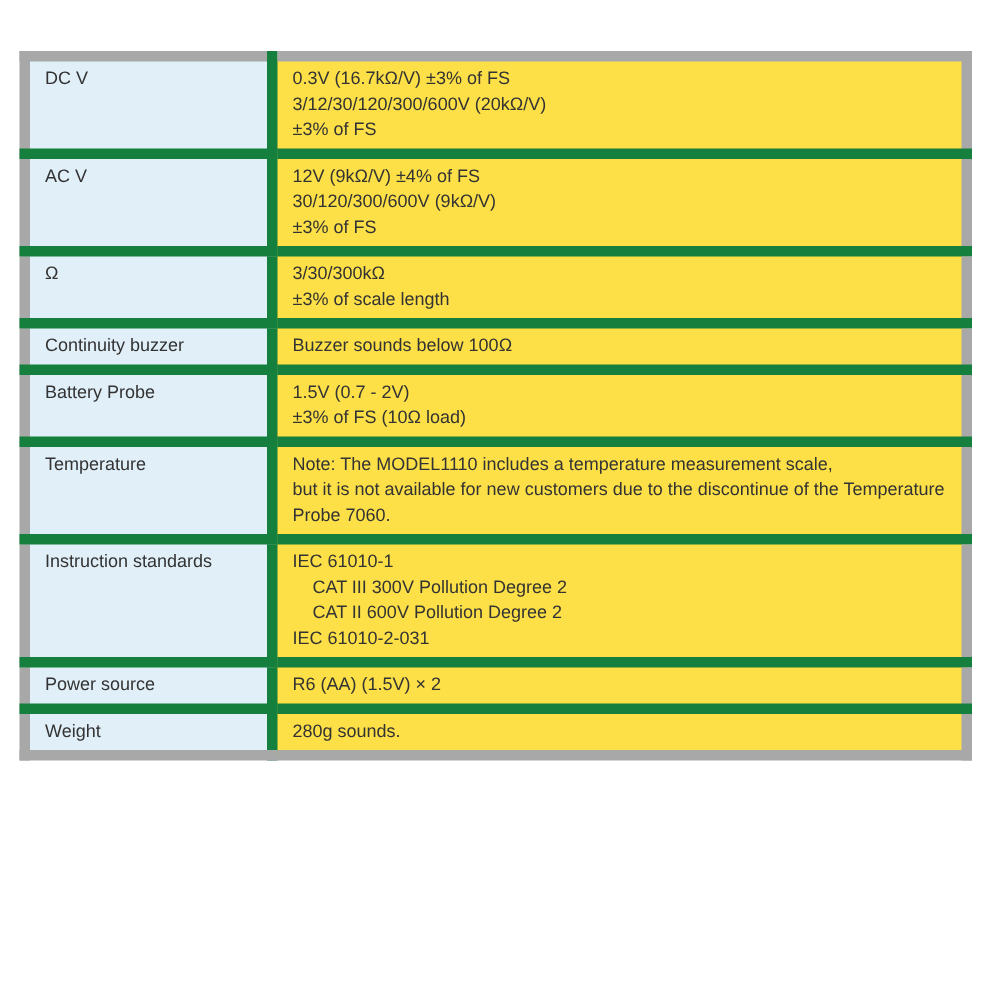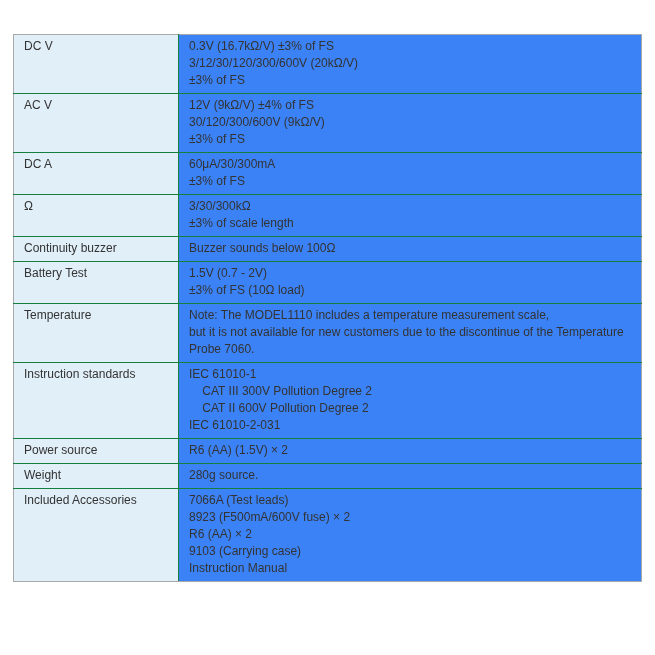--- a/index.html
+++ b/index.html
@@ -26,31 +26,31 @@
     border-collapse: collapse;
     table-layout: fixed;
     font-size: 12px;
     line-height: 17px;
     color: #333333;
   }
   table.spec-table col.c-label { width: 165px; }
   table.spec-table col.c-value { width: 463px; }
   table.spec-table th,
   table.spec-table td {
-    border: 1px solid #15803d;
+    border: 7px solid #15803d;
     vertical-align: top;
     padding: 3px 10px 4px 10px;
     font-weight: normal;
     text-align: left;
   }
   table.spec-table th {
     background: #e1eff8;
   }
   table.spec-table td {
-    background: #3b82f6;
+    background: #fde047;
   }
   
   table.spec-table tr:first-child th,
   table.spec-table tr:first-child td { border-top-color: #a8a8a8; }
   table.spec-table tr:last-child th,
   table.spec-table tr:last-child td { border-bottom-color: #a8a8a8; }
   table.spec-table th { border-left-color: #a8a8a8; }
   table.spec-table td { border-right-color: #a8a8a8; }
   .line {
     white-space: pre;
@@ -76,41 +76,34 @@
         </tr>
         <tr>
           <th>AC V</th>
           <td>
             <div class="line">12V (9kΩ/V) ±4% of FS</div>
             <div class="line">30/120/300/600V (9kΩ/V)</div>
             <div class="line">±3% of FS</div>
           </td>
         </tr>
         <tr>
-          <th>DC A</th>
-          <td>
-            <div class="line">60μA/30/300mA</div>
-            <div class="line">±3% of FS</div>
-          </td>
-        </tr>
-        <tr>
           <th>Ω</th>
           <td>
             <div class="line">3/30/300kΩ</div>
             <div class="line">±3% of scale length</div>
           </td>
         </tr>
         <tr>
           <th>Continuity buzzer</th>
           <td>
             <div class="line">Buzzer sounds below 100Ω</div>
           </td>
         </tr>
         <tr>
-          <th>Battery Test</th>
+          <th>Battery Probe</th>
           <td>
             <div class="line">1.5V (0.7 - 2V)</div>
             <div class="line">±3% of FS (10Ω load)</div>
           </td>
         </tr>
         <tr>
           <th>Temperature</th>
           <td>
             <div class="line">Note: The MODEL1110 includes a temperature measurement scale,</div>
             <div class="line">but it is not available for new customers due to the discontinue of the Temperature</div>
@@ -128,28 +121,18 @@
         </tr>
         <tr>
           <th>Power source</th>
           <td>
             <div class="line">R6 (AA) (1.5V) × 2</div>
           </td>
         </tr>
         <tr>
           <th>Weight</th>
           <td>
-            <div class="line">280g source.</div>
-          </td>
-        </tr>
-        <tr>
-          <th>Included Accessories</th>
-          <td>
-            <div class="line">7066A (Test leads)</div>
-            <div class="line">8923 (F500mA/600V fuse) × 2</div>
-            <div class="line">R6 (AA) × 2</div>
-            <div class="line">9103 (Carrying case)</div>
-            <div class="line">Instruction Manual</div>
+            <div class="line">280g sounds.</div>
           </td>
         </tr>
       </tbody>
   </table>
 </div>
 
 </body></html>

